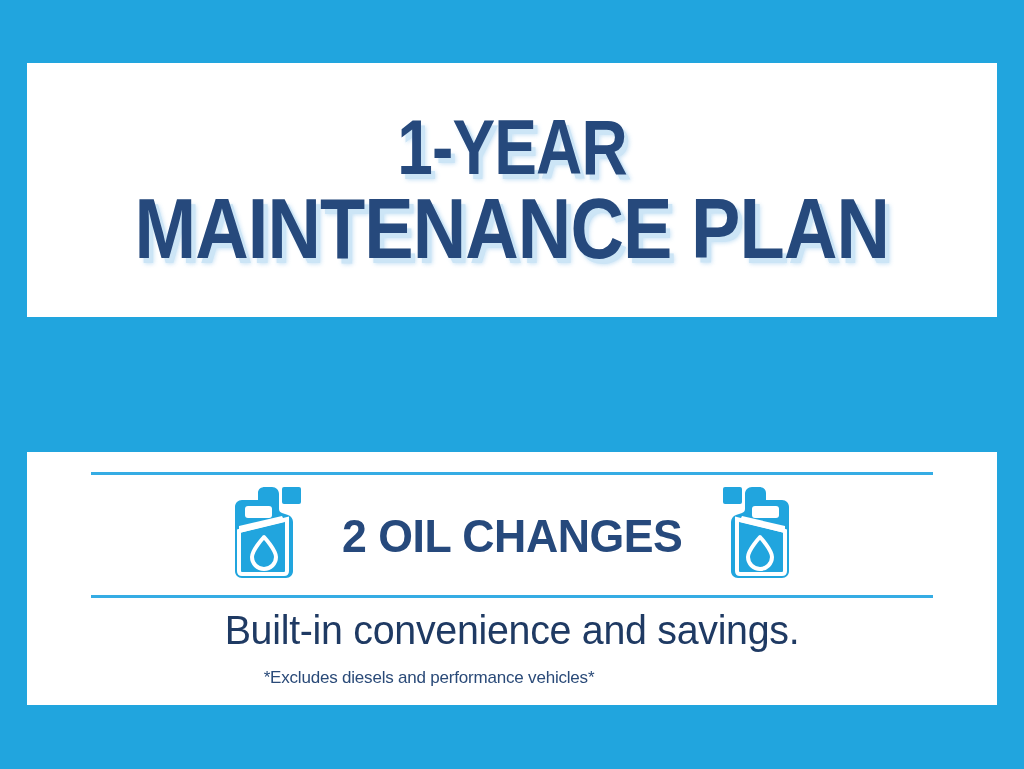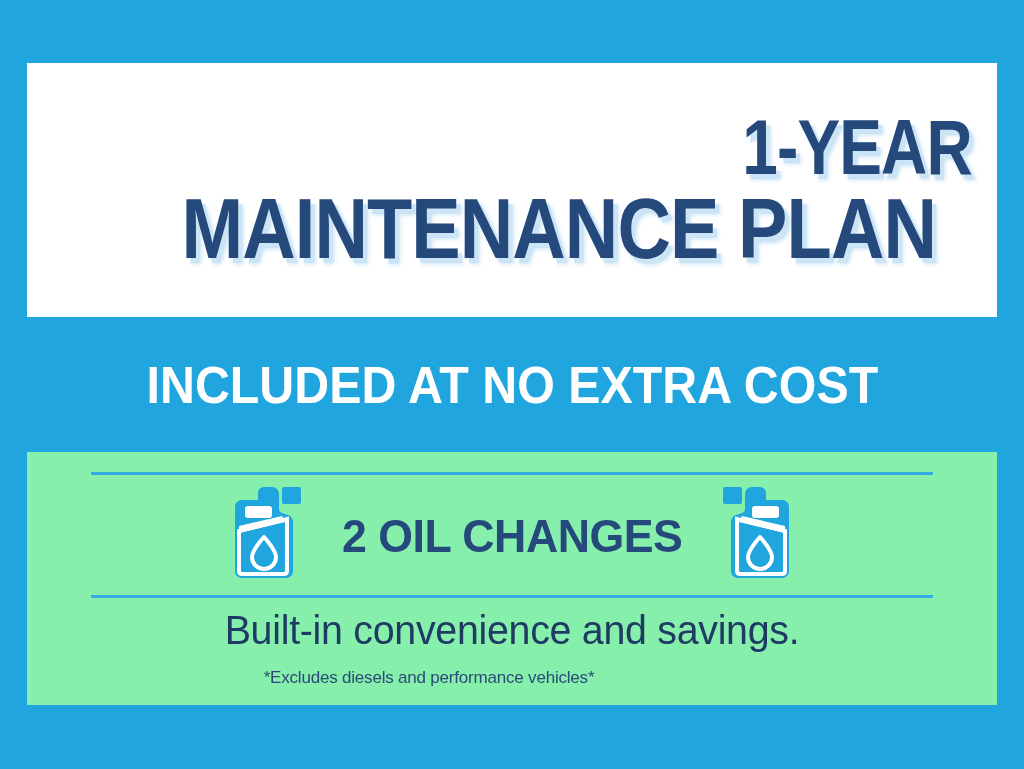--- a/index.html
+++ b/index.html
@@ -26,21 +26,21 @@
   
   .headline-card {
     position: absolute;
     left: 27px;
     top: 63px;
     width: 970px;
     height: 254px;
     background: #ffffff;
     display: flex;
     flex-direction: column;
-    align-items: flex-end;
+    align-items: center;
     justify-content: center;
     box-sizing: border-box;
   }
 
   .headline-line {
     color: #26497c;
     font-family: "Liberation Sans", sans-serif;
     font-weight: bold;
     text-transform: uppercase;
     line-height: 0.92;
@@ -80,21 +80,21 @@
     transform: scaleX(0.93);
   }
 
   
   .details-card {
     position: absolute;
     left: 27px;
     top: 452px;
     width: 970px;
     height: 253px;
-    background: #86efac;
+    background: #ffffff;
     box-sizing: border-box;
   }
 
   .rule {
     position: absolute;
     left: 64px;
     width: 842px;
     height: 3px;
     background: #35ace4;
   }
@@ -157,23 +157,20 @@
 </head>
 <body>
 
 <div class="poster">
 
   <div class="headline-card">
     <div class="headline-line headline-line-1">1-YEAR</div>
     <div class="headline-line headline-line-2">MAINTENANCE PLAN</div>
   </div>
 
-  <div class="band">
-    <div class="band-text">INCLUDED AT NO EXTRA COST</div>
-  </div>
 
   <div class="details-card">
 
     <div class="rule rule-top"></div>
 
     <div class="feature-row">
 
       <span class="jug-icon">
         <svg width="78" height="96" viewBox="0 0 78 96" aria-hidden="true">
 

